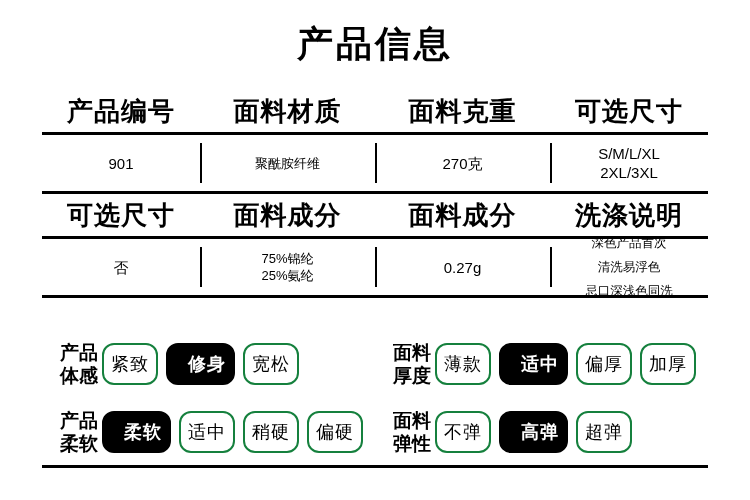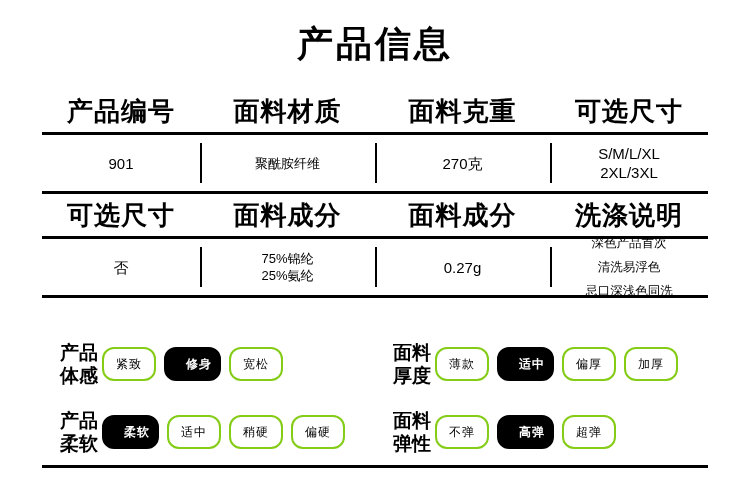--- a/index.html
+++ b/index.html
@@ -142,27 +142,27 @@
 
   .pills {
     display: flex;
     align-items: center;
     gap: 8px;
   }
 
   .pill {
     box-sizing: border-box;
     min-width: 54px;
-    height: 34px;
+    height: 42px;
     padding: 0 7px;
-    border: 2px solid #84cc16;
+    border: 2px solid #15803d;
     border-radius: 12px;
     background: #ffffff;
     color: #000000;
-    font-size: 12px;
+    font-size: 18px;
     font-weight: normal;
     display: flex;
     align-items: center;
     justify-content: center;
     letter-spacing: 1px;
     white-space: nowrap;
   }
   .pill.selected {
     background: #000000;
     color: #ffffff;

